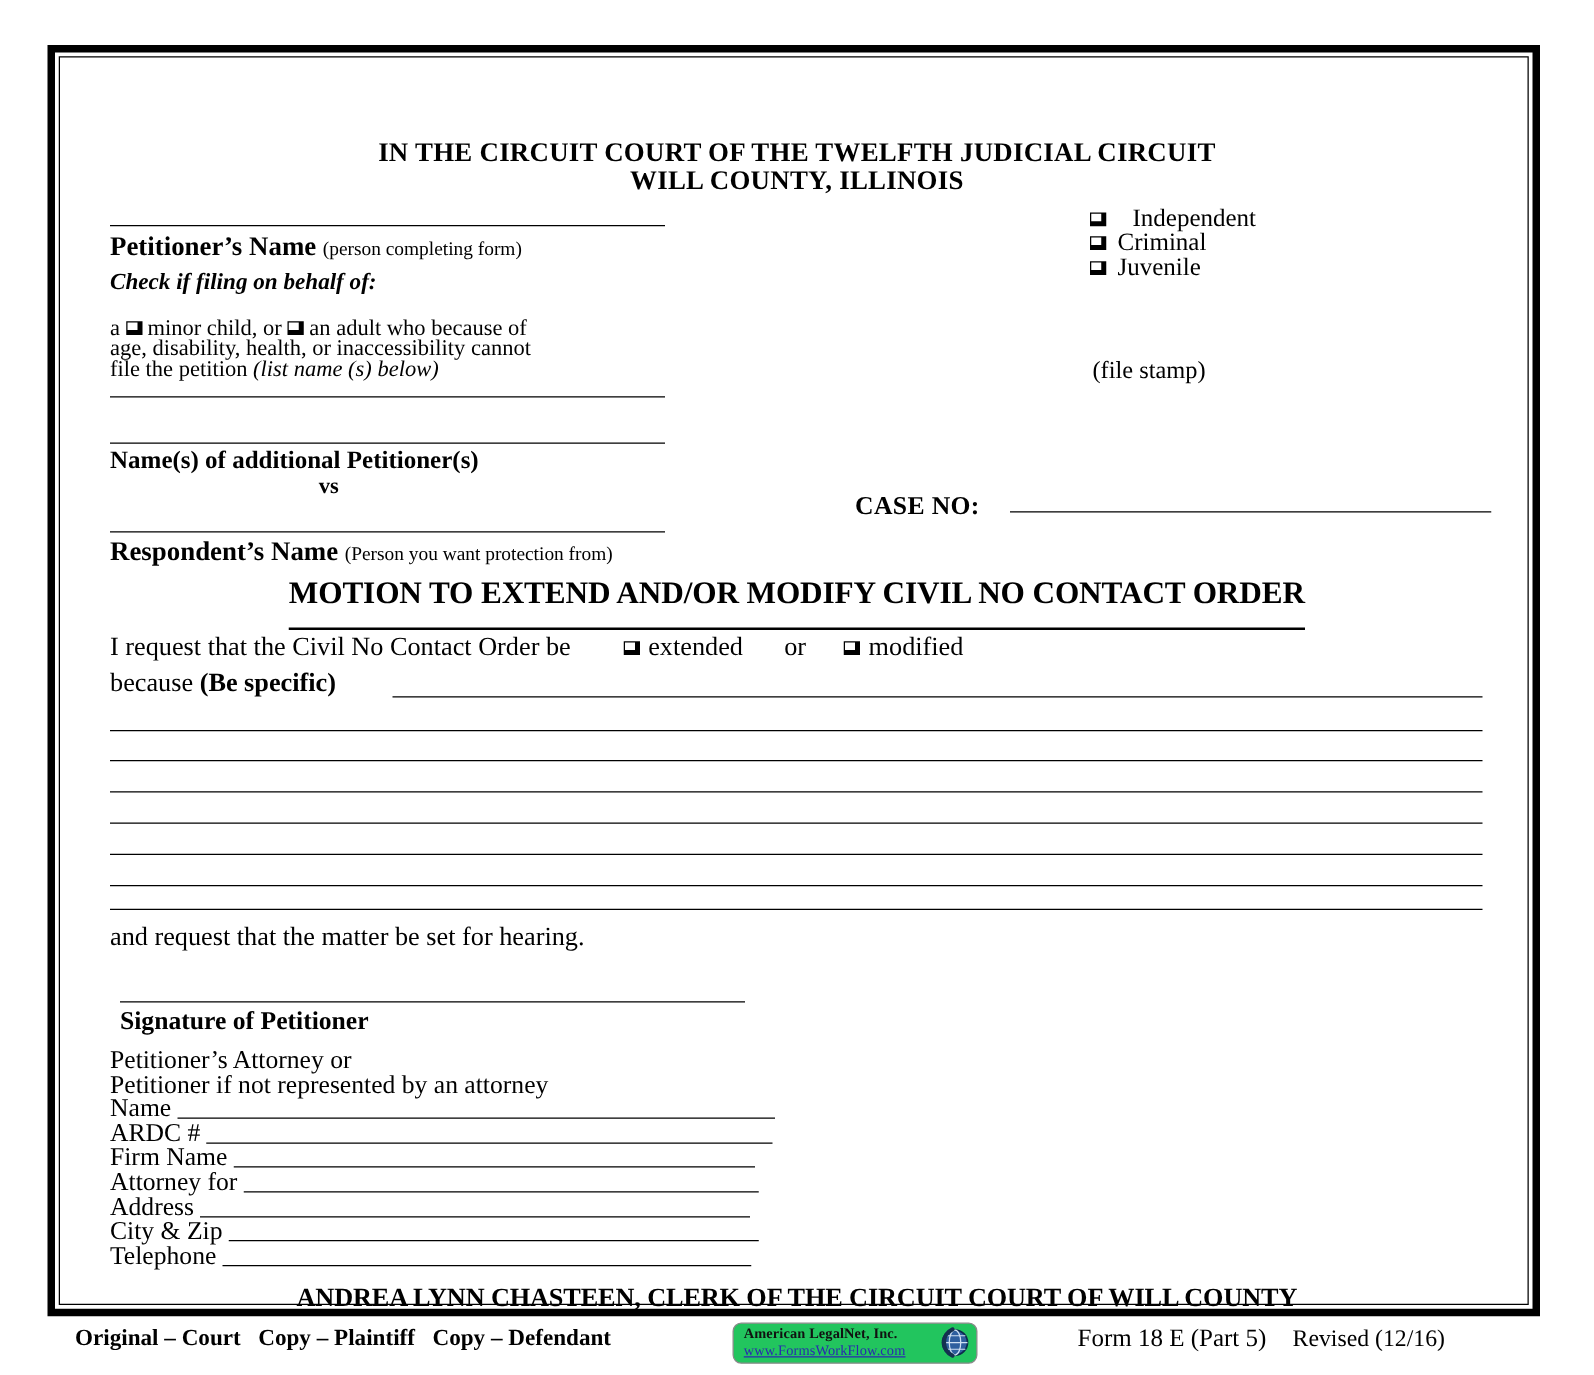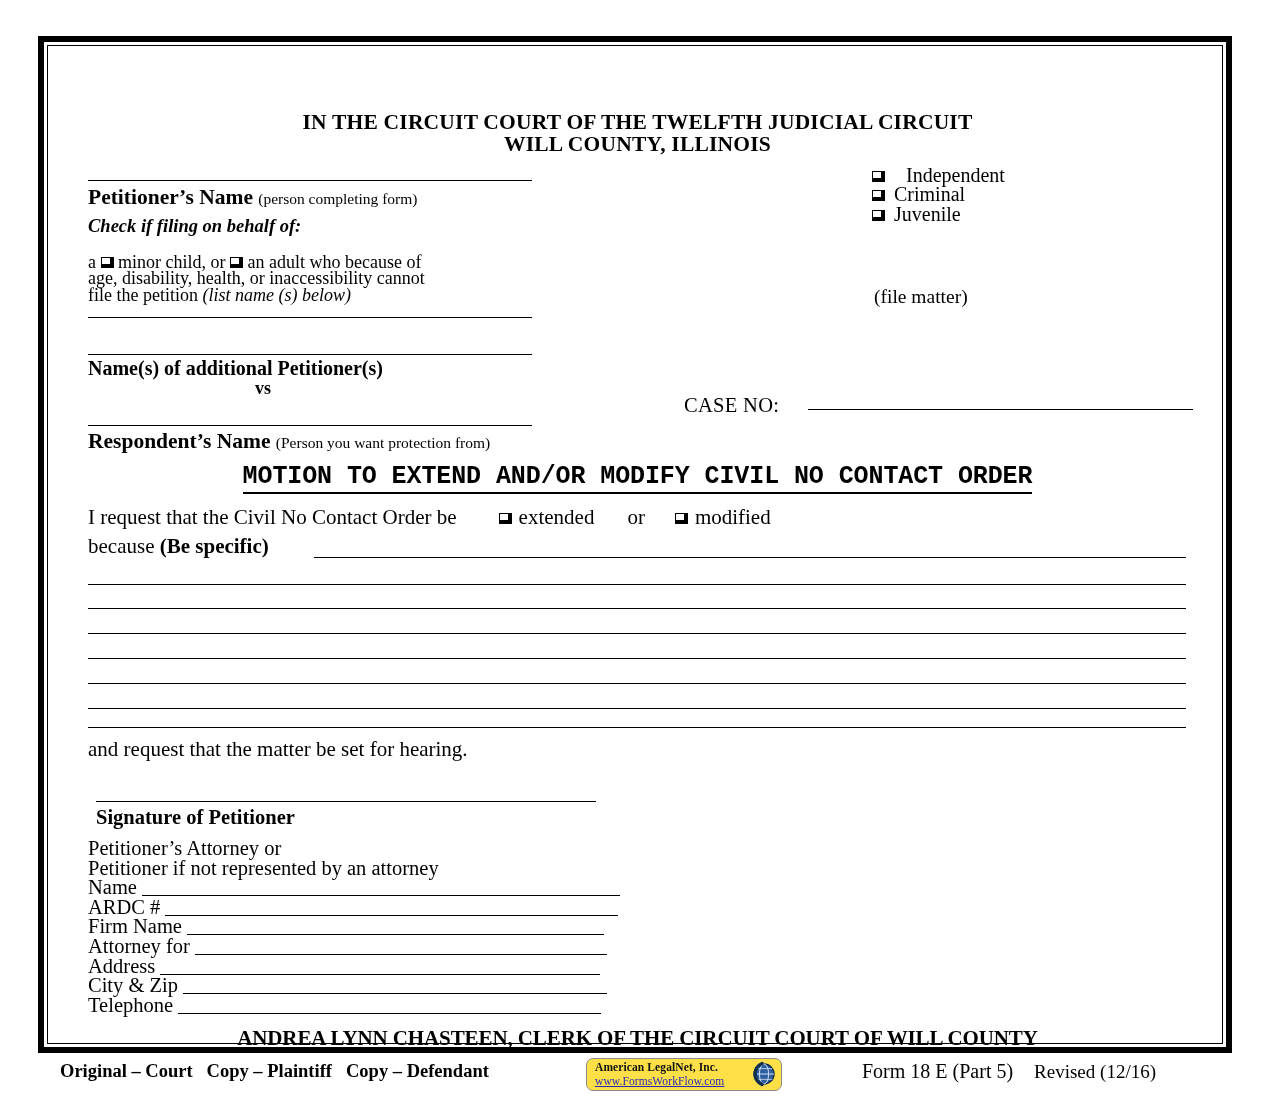--- a/index.html
+++ b/index.html
@@ -150,39 +150,38 @@
     position: absolute;
     left: 874px;
     top: 286px;
     font-size: 19.5px;
   }
   #case-no-label {
     position: absolute;
     left: 684px;
     top: 394px;
     font-size: 20.5px;
-    font-weight: normal;
+    font-weight: bold;
     letter-spacing: 0.3px;
   }
 
   
   #motion-title {
     position: absolute;
     left: 0;
     top: 461px;
     width: 1275px;
     text-align: center;
     font-weight: bold;
     font-size: 25px;
     letter-spacing: -0.1px;
   }
   #motion-title span {
     border-bottom: 2.4px solid #000;
-    padding-bottom: 1px;
-    font-family: Liberation Mono, monospace;
+    padding-bottom: 14px;
   }
 
   
   #request-line {
     position: absolute;
     left: 88px;
     top: 505px;
     font-size: 21px;
     white-space: nowrap;
   }
@@ -256,21 +255,21 @@
   #footer-copies .sp { display: inline-block; width: 14px; }
 
   #legalnet-badge {
     position: absolute;
     left: 586px;
     top: 1058px;
     width: 196px;
     height: 33px;
     border: 1.2px solid #8a8a8a;
     border-radius: 7px;
-    background: #fde047;
+    background: #22c55e;
     box-sizing: border-box;
   }
   #legalnet-name {
     position: absolute;
     left: 8px;
     top: 2px;
     font-size: 11.5px;
     font-weight: bold;
     color: #111;
     letter-spacing: 0.1px;
@@ -355,21 +354,21 @@
       <span class="cbox"></span><span class="txt">Independent</span>
     </span>
     <span class="row">
       <span class="cbox"></span><span class="txt">Criminal</span>
     </span>
     <span class="row">
       <span class="cbox"></span><span class="txt">Juvenile</span>
     </span>
   </div>
 
-  <div id="file-stamp">(file matter)</div>
+  <div id="file-stamp">(file stamp)</div>
 
   <div id="case-no-label">CASE NO:</div>
   <div class="rule" style="left:808px; top:409px; width:385px;"></div>
 
   <div id="motion-title">
     <span>MOTION TO EXTEND AND/OR MODIFY CIVIL NO CONTACT ORDER</span>
   </div>
 
   <div id="request-line">
     <span>I request that the Civil No Contact Order be</span><span id="gap-a"></span><span class="cbox"></span><span>extended</span><span id="gap-b"></span><span>or</span><span id="gap-c"></span><span class="cbox"></span><span>modified</span>

